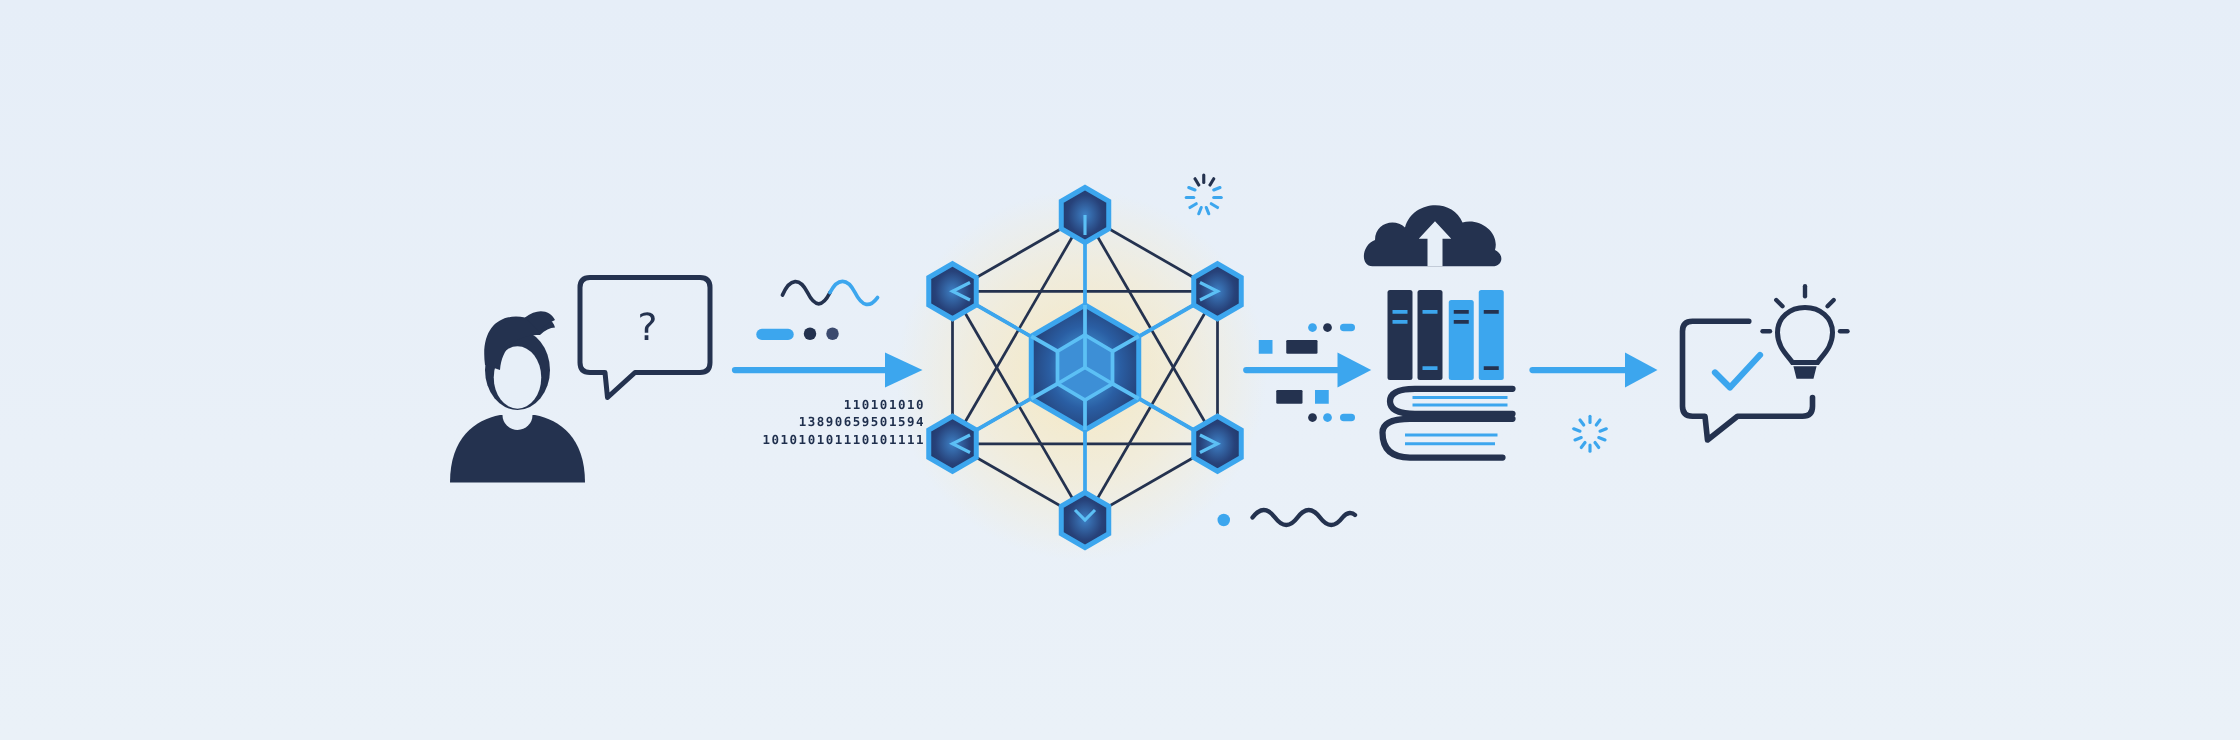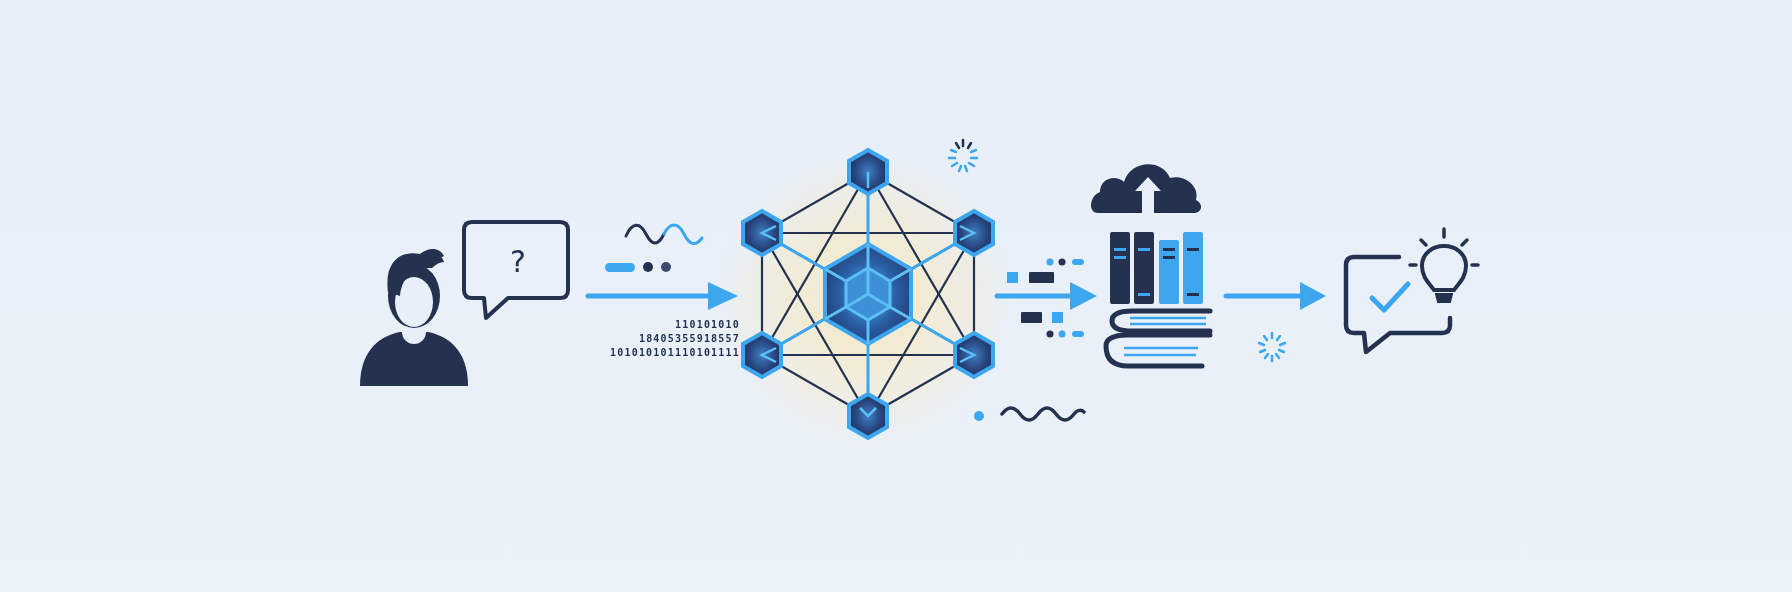--- a/index.html
+++ b/index.html
@@ -220,16 +220,16 @@
       <line x1="1444" y1="229" x2="1444" y2="237" stroke-width="3.5"></line>
       <line x1="1421" y1="240" x2="1426" y2="245" stroke-width="3.5"></line>
       <line x1="1467" y1="240" x2="1462" y2="245" stroke-width="3.5"></line>
       <line x1="1410" y1="265" x2="1416" y2="265" stroke-width="3.5"></line>
       <line x1="1472" y1="265" x2="1478" y2="265" stroke-width="3.5"></line>
     </g>
   </svg>
 
   <div class="binary" style="left:578px; top:318px; width:138px;margin-left:24px;">
     <div>110101010</div>
-    <div>18405355918557</div>
+    <div>13890659501594</div>
     <div>101010101110101111</div>
   </div>
 </div>
 
 </body></html>

